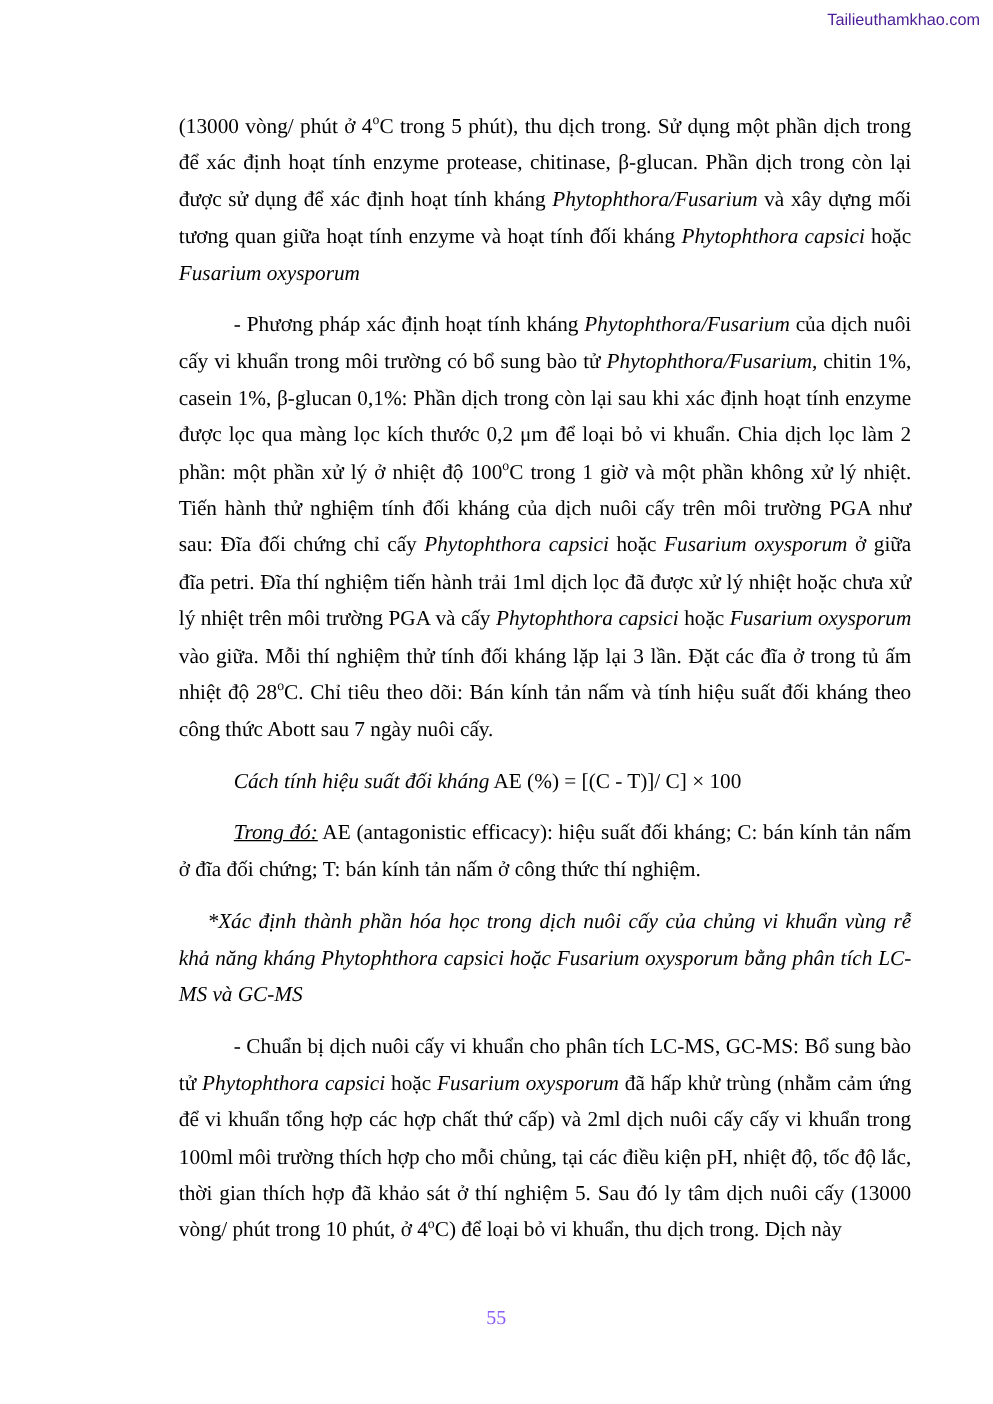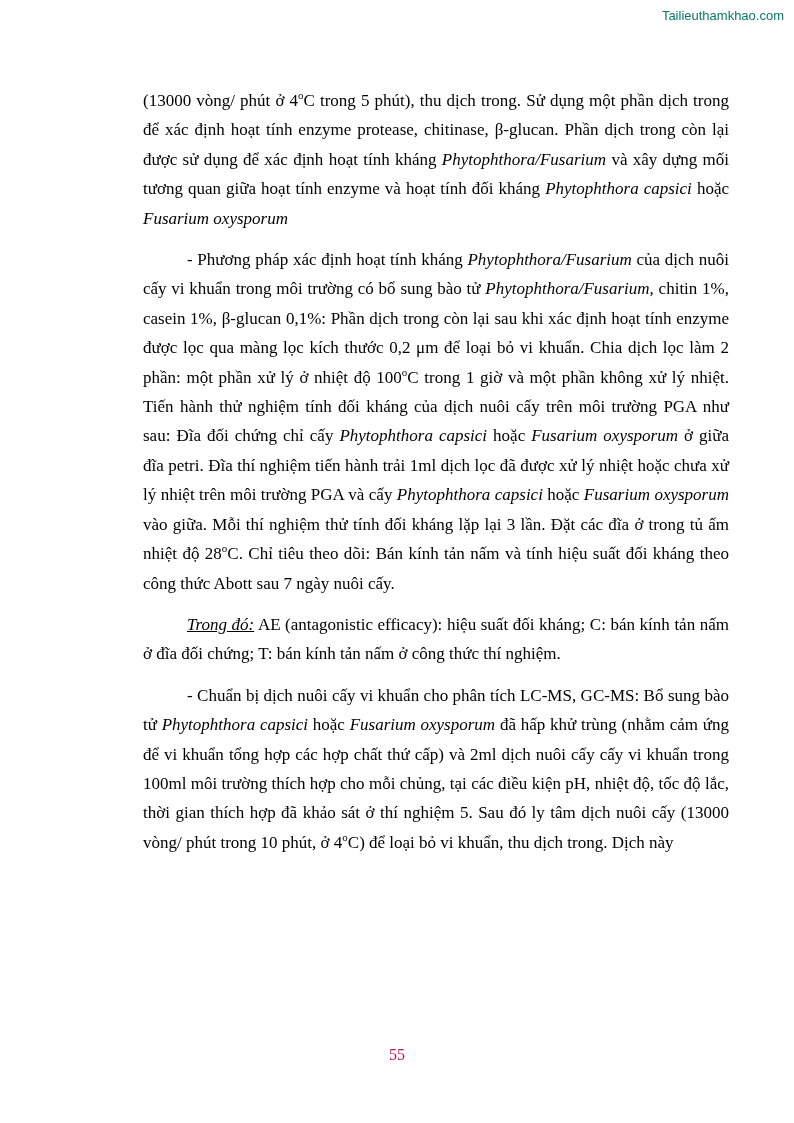--- a/index.html
+++ b/index.html
@@ -14,21 +14,21 @@
     color: #000000;
     font-family: "Liberation Serif", "DejaVu Serif", serif;
     overflow: hidden;
   }
   .watermark {
     position: absolute;
     top: 8px;
     right: 10px;
     font-family: "Liberation Sans", "DejaVu Sans", sans-serif;
     font-size: 13px;
-    color: #0f766e;
+    color: #4c1d95;
   }
   .content {
     position: absolute;
     left: 131px;
     top: 74px;
     width: 610px;
   }
   .content p {
     font-size: 17px;
     line-height: 29.4px;
@@ -45,30 +45,32 @@
     line-height: 0;
     vertical-align: super;
   }
   .footer {
     position: absolute;
     left: 0;
     right: 0;
     top: 1046px;
     text-align: center;
     font-size: 16px;
-    color: #be185d;
+    color: #8b5cf6;
   }
 </style>
 </head>
 <body>
 
 <div class="page">
   <div class="watermark">Tailieuthamkhao.com</div>
 
   <div class="content">
       <p class="indent-none"><span>(13000 vòng/ phút ở 4</span><sup>o</sup><span>C trong 5 phút), thu dịch trong. Sử dụng một phần dịch trong để xác định hoạt tính enzyme protease, chitinase, β-glucan. Phần dịch trong còn lại được sử dụng để xác định hoạt tính kháng </span><span class="it">Phytophthora/Fusarium</span><span> và xây dựng mối tương quan giữa hoạt tính enzyme và hoạt tính đối kháng </span><span class="it">Phytophthora capsici</span><span> hoặc </span><span class="it">Fusarium oxysporum</span></p>
       <p class="indent-normal"><span>- Phương pháp xác định hoạt tính kháng </span><span class="it">Phytophthora/Fusarium</span><span> của dịch nuôi cấy vi khuẩn trong môi trường có bổ sung bào tử </span><span class="it">Phytophthora/Fusarium,</span><span> chitin 1%, casein 1%, β-glucan 0,1%: Phần dịch trong còn lại sau khi xác định hoạt tính enzyme được lọc qua màng lọc kích thước 0,2 μm để loại bỏ vi khuẩn. Chia dịch lọc làm 2 phần: một phần xử lý ở nhiệt độ 100</span><sup>o</sup><span>C trong 1 giờ và một phần không xử lý nhiệt. Tiến hành thử nghiệm tính đối kháng của dịch nuôi cấy trên môi trường PGA như sau: Đĩa đối chứng chỉ cấy </span><span class="it">Phytophthora capsici</span><span> hoặc </span><span class="it">Fusarium oxysporum</span><span> ở giữa đĩa petri. Đĩa thí nghiệm tiến hành trải 1ml dịch lọc đã được xử lý nhiệt hoặc chưa xử lý nhiệt trên môi trường PGA và cấy </span><span class="it">Phytophthora capsici</span><span> hoặc </span><span class="it">Fusarium oxysporum</span><span> vào giữa. Mỗi thí nghiệm thử tính đối kháng lặp lại 3 lần. Đặt các đĩa ở trong tủ ấm nhiệt độ 28</span><sup>o</sup><span>C. Chỉ tiêu theo dõi: Bán kính tản nấm và tính hiệu suất đối kháng theo công thức Abott sau 7 ngày nuôi cấy.</span></p>
+      <p class="indent-normal"><span class="it">Cách tính hiệu suất đối kháng</span><span> AE (%) = [(C - T)]/ C] × 100</span></p>
       <p class="indent-normal"><span class="it ul">Trong đó:</span><span> AE (antagonistic efficacy): hiệu suất đối kháng; C: bán kính tản nấm ở đĩa đối chứng; T: bán kính tản nấm ở công thức thí nghiệm.</span></p>
+      <p class="indent-small"><span class="it">*Xác định thành phần hóa học trong dịch nuôi cấy của chủng vi khuẩn vùng rễ khả năng kháng Phytophthora capsici hoặc Fusarium oxysporum bằng phân tích LC-MS và GC-MS</span></p>
       <p class="indent-normal"><span>- Chuẩn bị dịch nuôi cấy vi khuẩn cho phân tích LC-MS, GC-MS: Bổ sung bào tử </span><span class="it">Phytophthora capsici</span><span> hoặc </span><span class="it">Fusarium oxysporum</span><span> đã hấp khử trùng (nhằm cảm ứng để vi khuẩn tổng hợp các hợp chất thứ cấp) và 2ml dịch nuôi cấy cấy vi khuẩn trong 100ml môi trường thích hợp cho mỗi chủng, tại các điều kiện pH, nhiệt độ, tốc độ lắc, thời gian thích hợp đã khảo sát ở thí nghiệm 5. Sau đó ly tâm dịch nuôi cấy (13000 vòng/ phút trong 10 phút, ở 4</span><sup>o</sup><span>C) để loại bỏ vi khuẩn, thu dịch trong. Dịch này</span></p>
     </div>
 
   <div class="footer">55</div>
 </div>
 
 </body></html>

